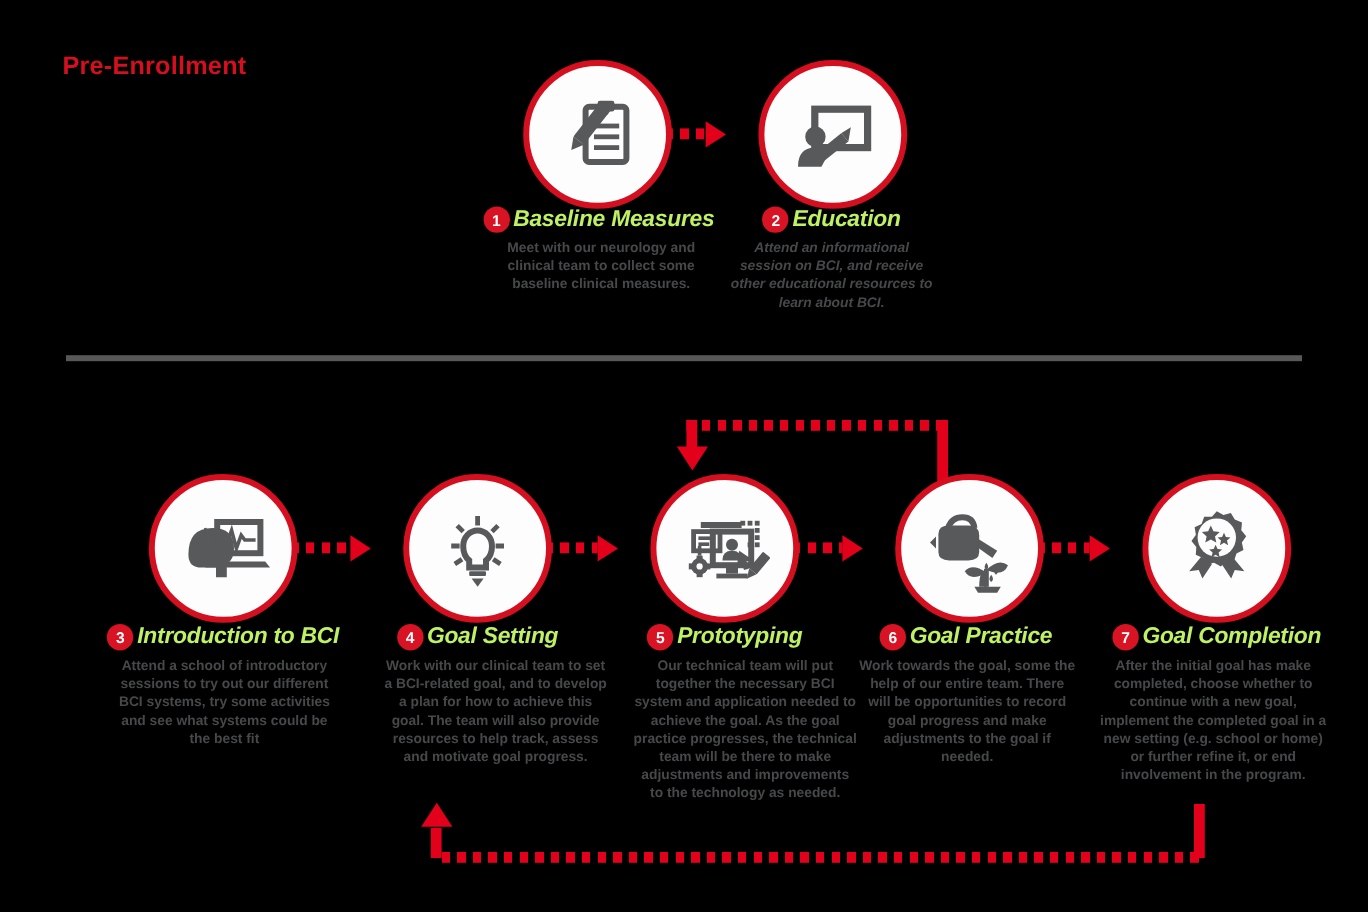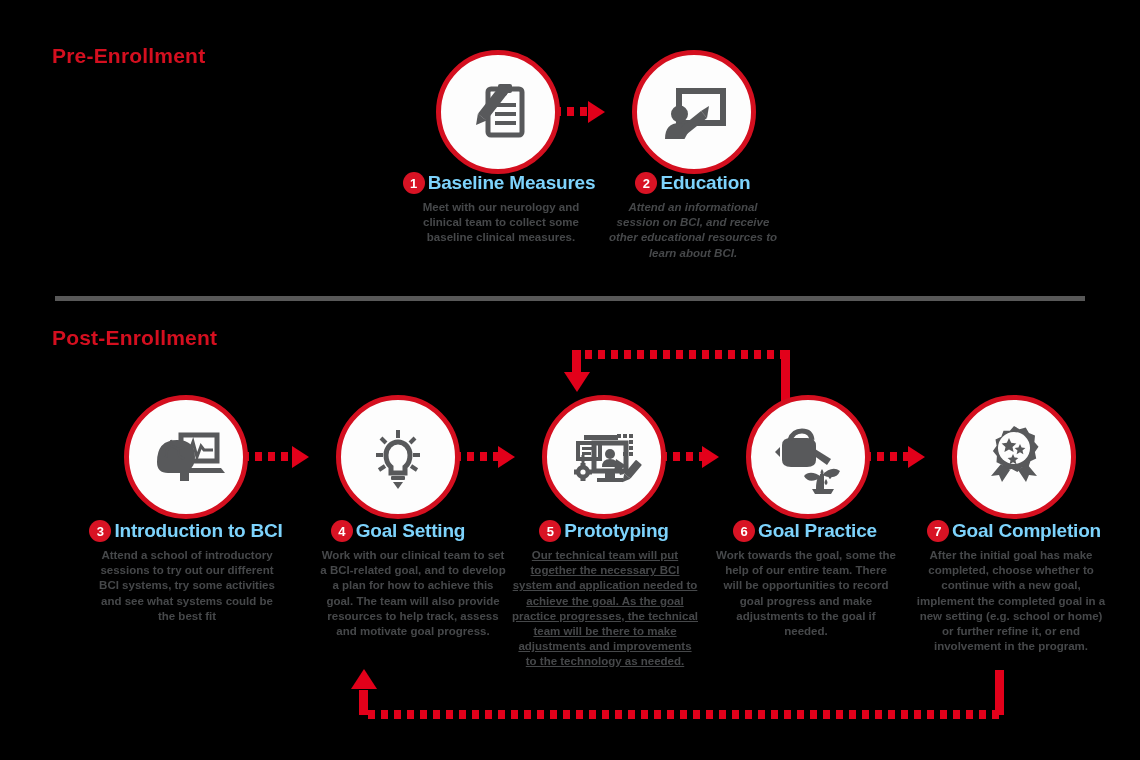--- a/index.html
+++ b/index.html
@@ -49,21 +49,21 @@
     gap:3px;white-space:nowrap;
   }
   .num{
     width:22px;height:22px;border-radius:50%;
     background:#d81324;color:#fff;
     font-size:13px;font-weight:bold;
     display:flex;align-items:center;justify-content:center;
     flex:0 0 auto;
   }
   .label-text{
-    font-size:19px;font-weight:bold;color:#7dd3fc;letter-spacing:-.2px;
+    font-size:19px;font-weight:bold;color:#bef264;letter-spacing:-.2px;font-style:italic;
   }
   .body-text{
     position:absolute;
     font-size:11.5px;line-height:1.32;font-weight:bold;
     color:#46484a;text-align:center;
   }
 
   
   #node-1 .circle{left:412px;top:50px;}
   #node-1 .label-row{left:370px;top:172px;width:210px;}
@@ -77,21 +77,21 @@
   #node-3 .circle{left:100px;top:395px;}
   #node-3 .label-row{left:66px;top:520px;width:192px;}
   #node-3 .body-text{left:68px;top:548px;width:190px;}
 
   #node-4 .circle{left:312px;top:395px;}
   #node-4 .label-row{left:294px;top:520px;width:160px;}
   #node-4 .body-text{left:294px;top:548px;width:190px;}
 
   #node-5 .circle{left:518px;top:395px;}
   #node-5 .label-row{left:500px;top:520px;width:160px;}
-  #node-5 .body-text{left:488px;top:548px;width:186px;text-decoration:underline;}
+  #node-5 .body-text{left:504px;top:548px;width:186px;}
 
   #node-6 .circle{left:722px;top:395px;}
   #node-6 .label-row{left:696px;top:520px;width:170px;}
   #node-6 .body-text{left:692px;top:548px;width:180px;}
 
   #node-7 .circle{left:928px;top:395px;}
   #node-7 .label-row{left:894px;top:520px;width:192px;}
   #node-7 .body-text{left:890px;top:548px;width:194px;}
 
   
@@ -149,21 +149,20 @@
 </style>
 </head>
 <body>
 
 <div class="canvas">
 
   <div class="section-title" id="pre-title">Pre-Enrollment</div>
 
   <div class="divider"></div>
 
-  <div class="section-title" id="post-title">Post-Enrollment</div>
 
   <div class="conn" id="conn-1-2">
     <div class="dash"></div>
     <div class="head"></div>
   </div>
   <div class="conn" id="conn-3-4">
     <div class="dash"></div>
     <div class="head"></div>
   </div>
   <div class="conn" id="conn-4-5">

